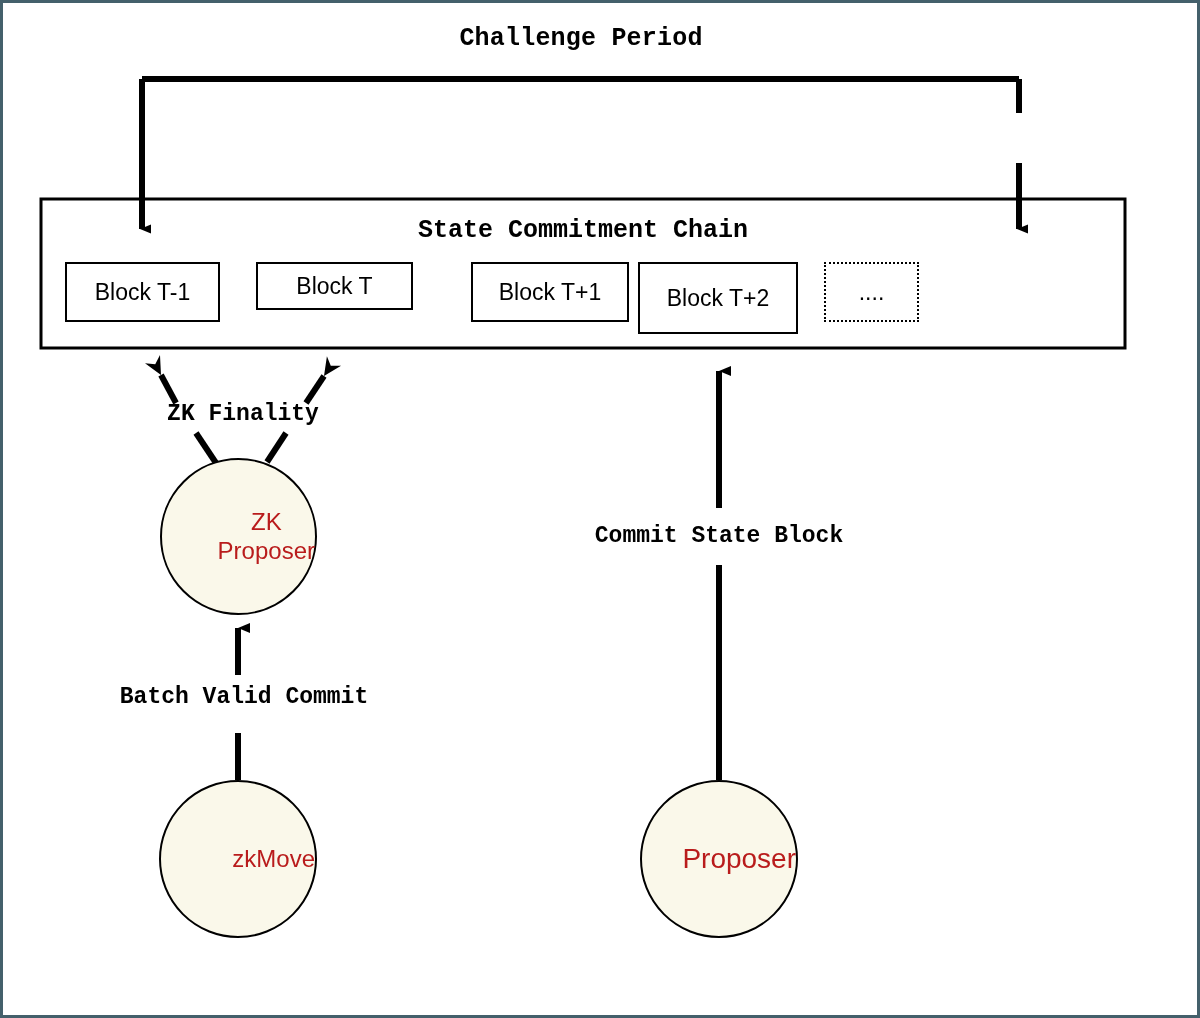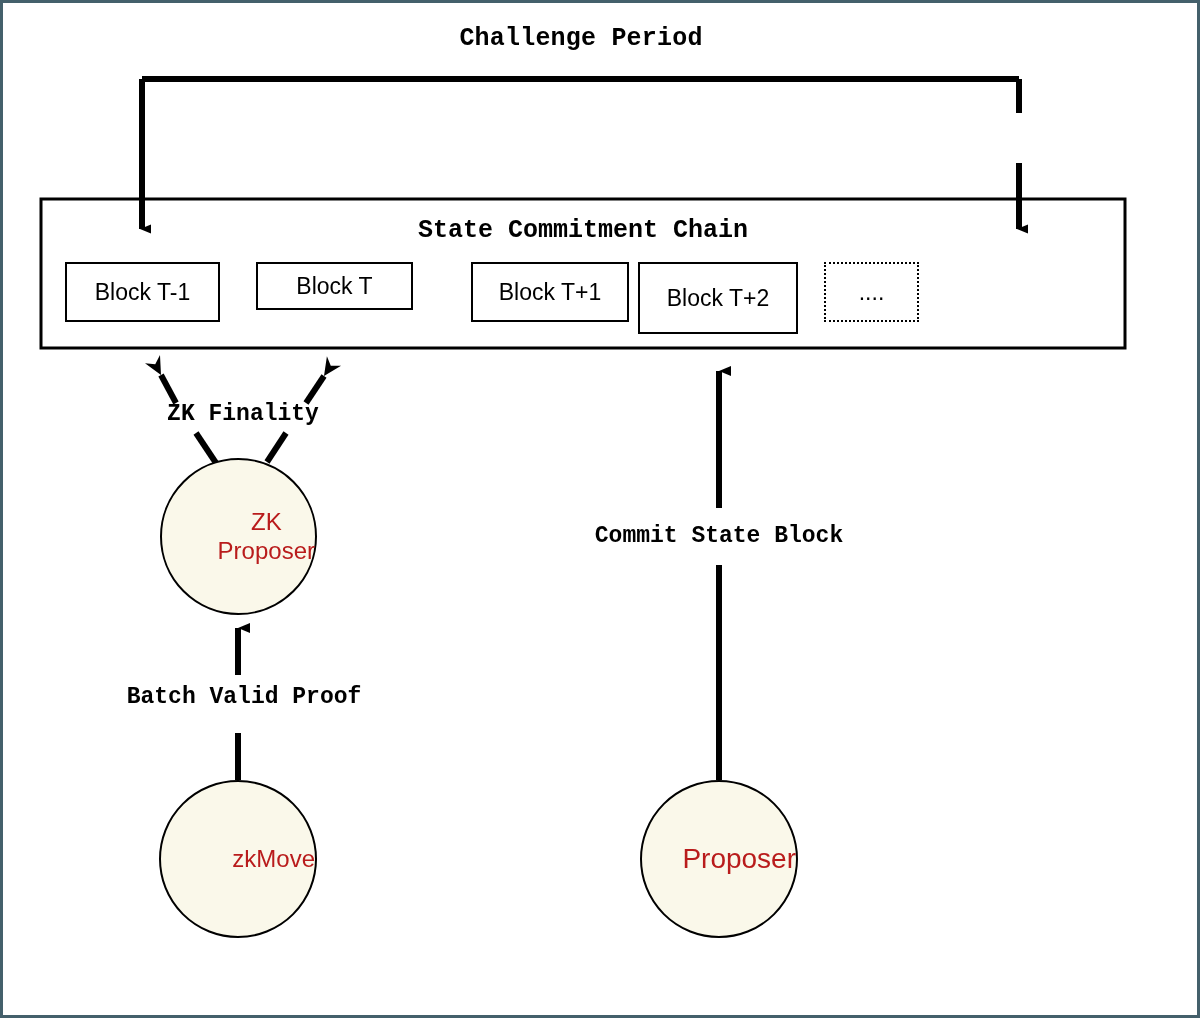--- a/index.html
+++ b/index.html
@@ -149,21 +149,21 @@
 
   <div class="lbl centered" id="label-zk-finality" style="left:240px; top:411px;">ZK Finality</div>
 
   <div class="node-circle" id="node-zk-verifier" style="left:157px; top:455px; width:157px; height:157px; background:#faf8ea;">
     <div>
       <div>ZK</div>
       <div>Proposer</div>
     </div>
   </div>
 
-  <div class="lbl centered" id="label-batch-valid-proof" style="left:241px; top:694px;">Batch Valid Proof</div>
+  <div class="lbl centered" id="label-batch-valid-proof" style="left:241px; top:694px;">Batch Valid Commit</div>
 
   <div class="lbl centered" id="label-commit-state-block" style="left:716px; top:533px;">Commit State Block</div>
 
   <div class="node-circle" id="node-zkmove" style="left:156px; top:777px; width:158px; height:158px; background:#faf8ea;">
     <span>zkMove</span>
   </div>
 
   <div class="node-circle" id="node-proposer" style="left:637px; top:777px; width:158px; height:158px; background:#faf8ea;">
     <span>Proposer</span>
   </div>

